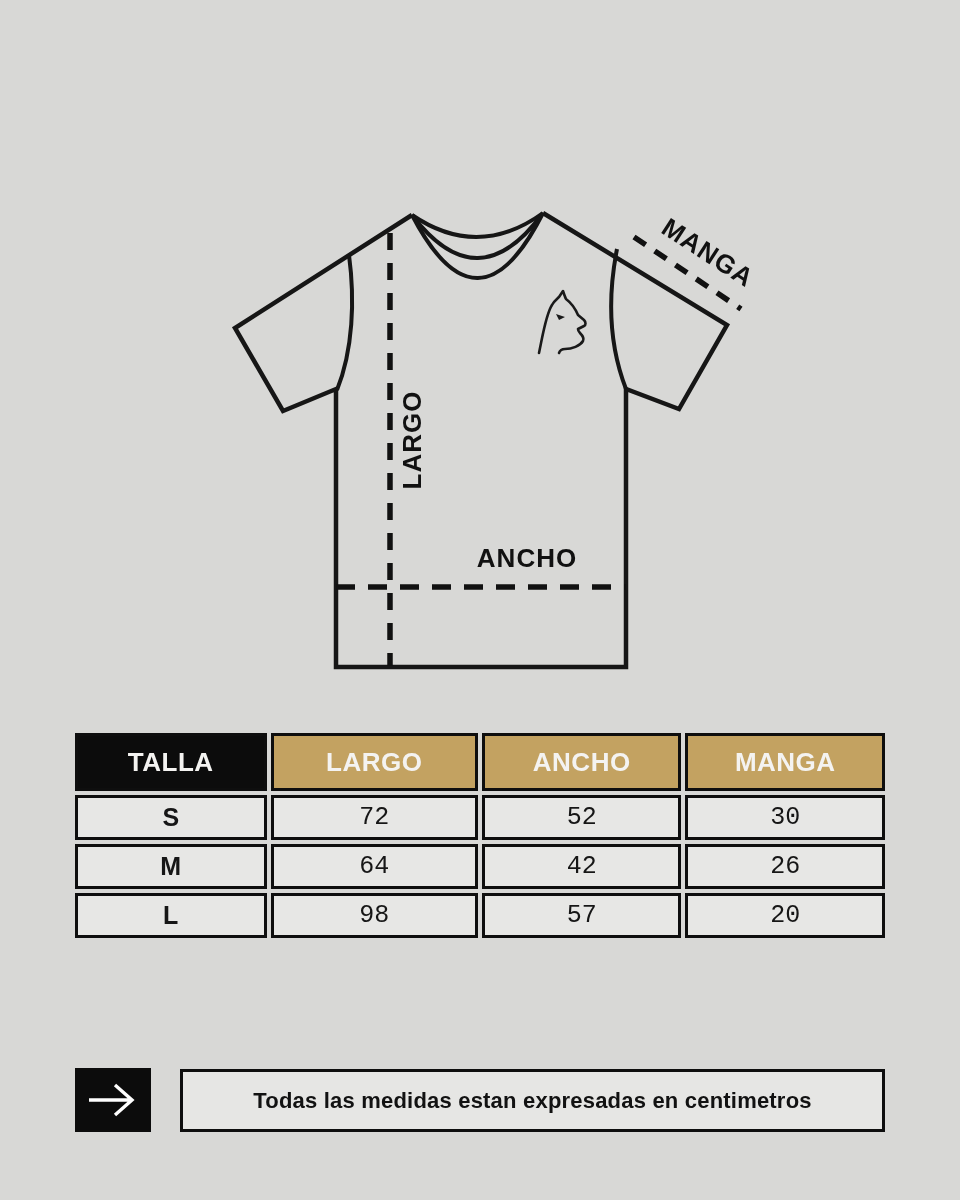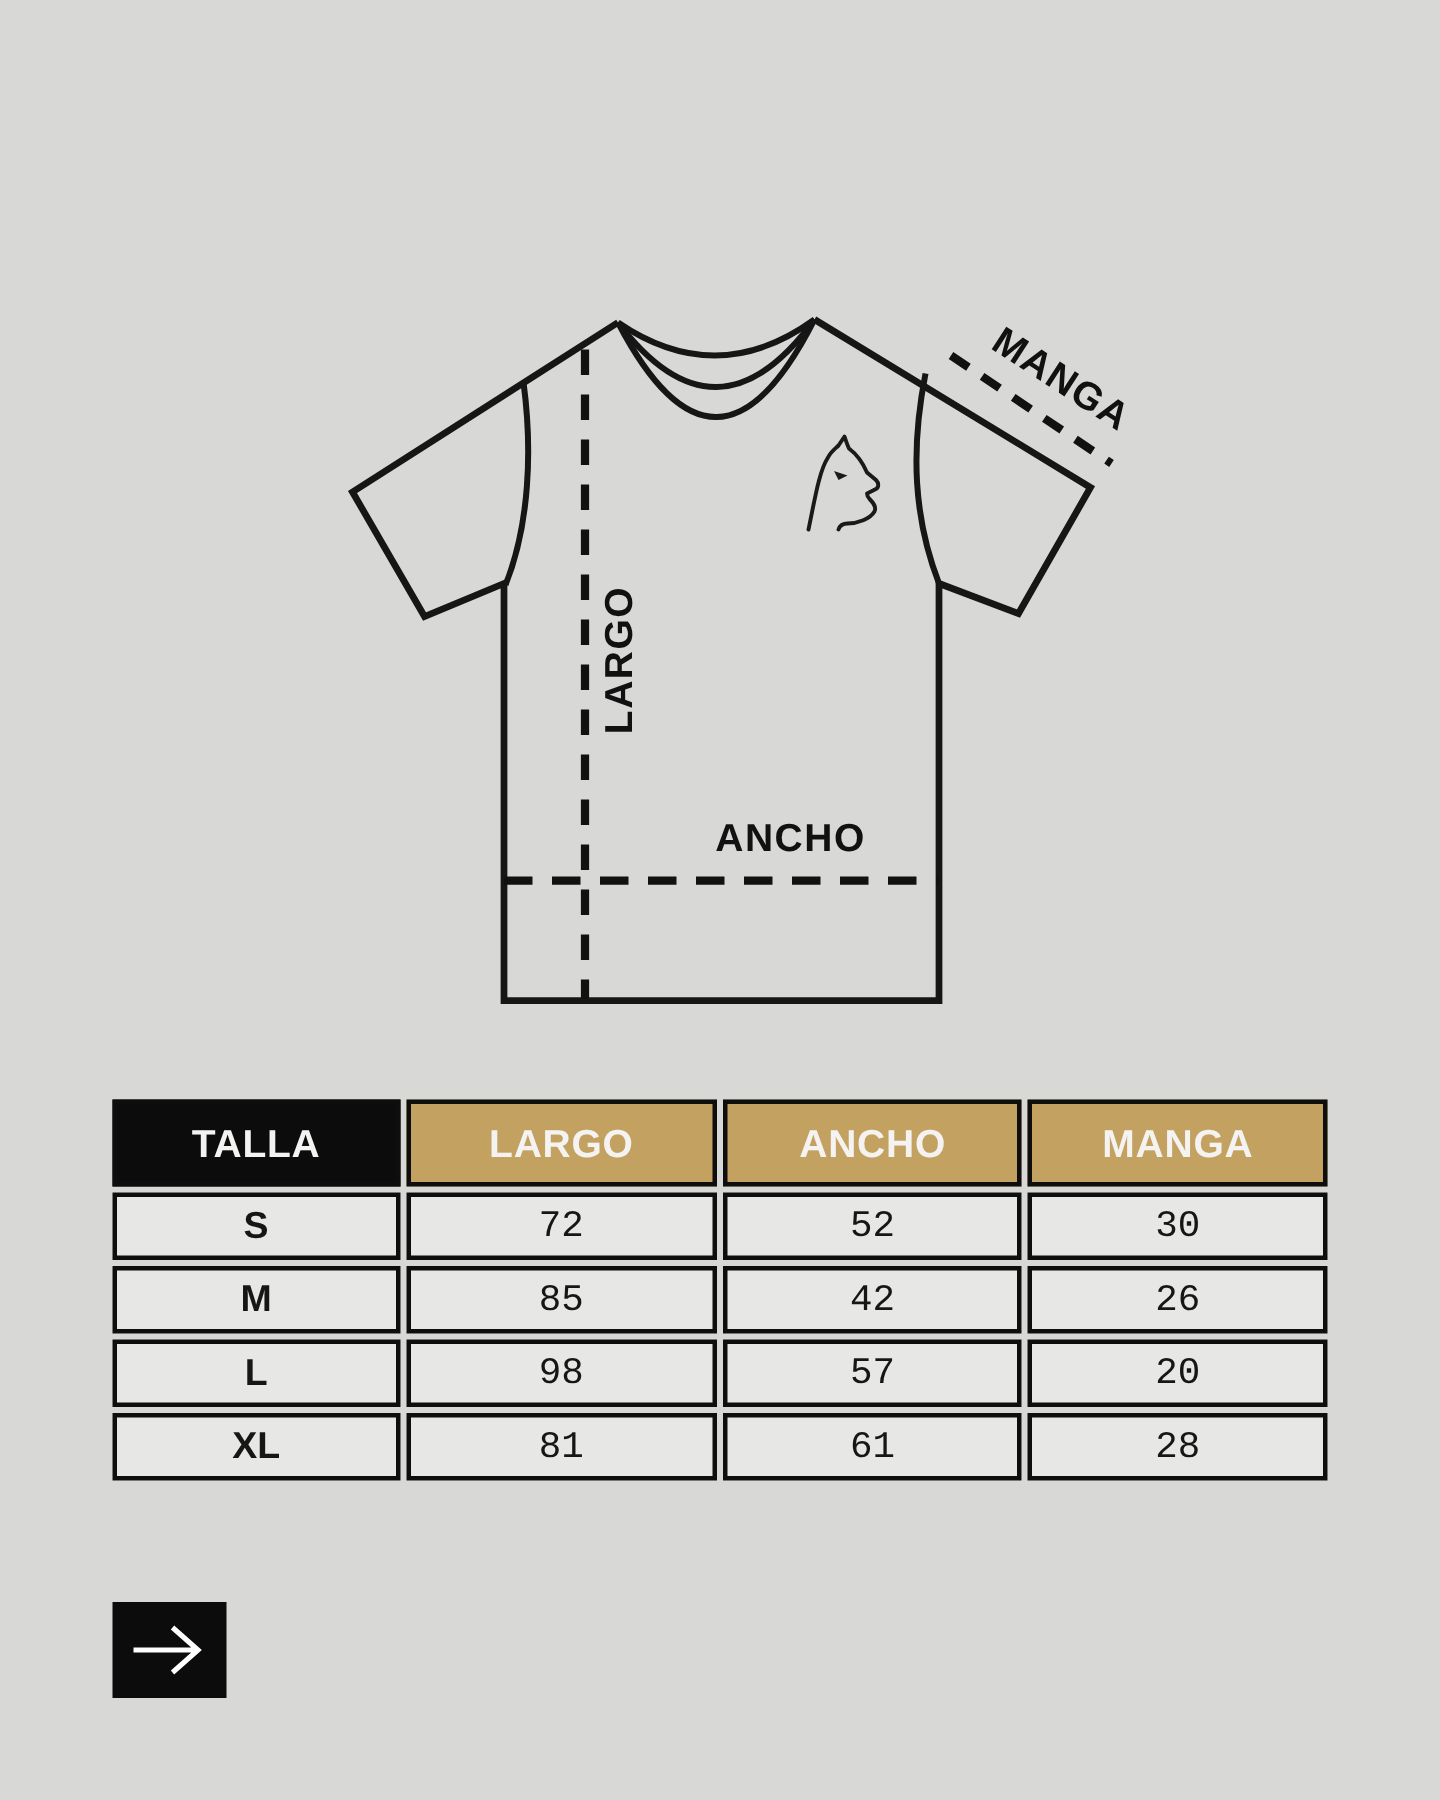--- a/index.html
+++ b/index.html
@@ -154,38 +154,35 @@
     </thead>
     <tbody>
       <tr>
         <td class="size-cell">S</td>
         <td class="val-cell">72</td>
         <td class="val-cell">52</td>
         <td class="val-cell">30</td>
       </tr>
       <tr>
         <td class="size-cell">M</td>
-        <td class="val-cell">85</td>
+        <td class="val-cell">64</td>
         <td class="val-cell">42</td>
         <td class="val-cell">26</td>
       </tr>
       <tr>
         <td class="size-cell">L</td>
         <td class="val-cell">98</td>
         <td class="val-cell">57</td>
         <td class="val-cell">20</td>
       </tr>
-      <tr>
-        <td class="size-cell">XL</td>
-        <td class="val-cell">81</td>
-        <td class="val-cell">61</td>
-        <td class="val-cell">28</td>
-      </tr>
     </tbody>
   </table>
 
   <div class="arrow-box">
     <svg width="56" height="44" viewBox="0 0 56 44">
       <path d="M 4,22 H 46 M 30,7 L 47,22 L 30,37" fill="none" stroke="#ffffff" stroke-width="3.4" stroke-linecap="butt" stroke-linejoin="miter"></path>
     </svg>
   </div>
+  <div class="note-box">
+    <span>Todas las medidas estan expresadas en centimetros</span>
+  </div>
 
 </div>
 
 </body></html>

